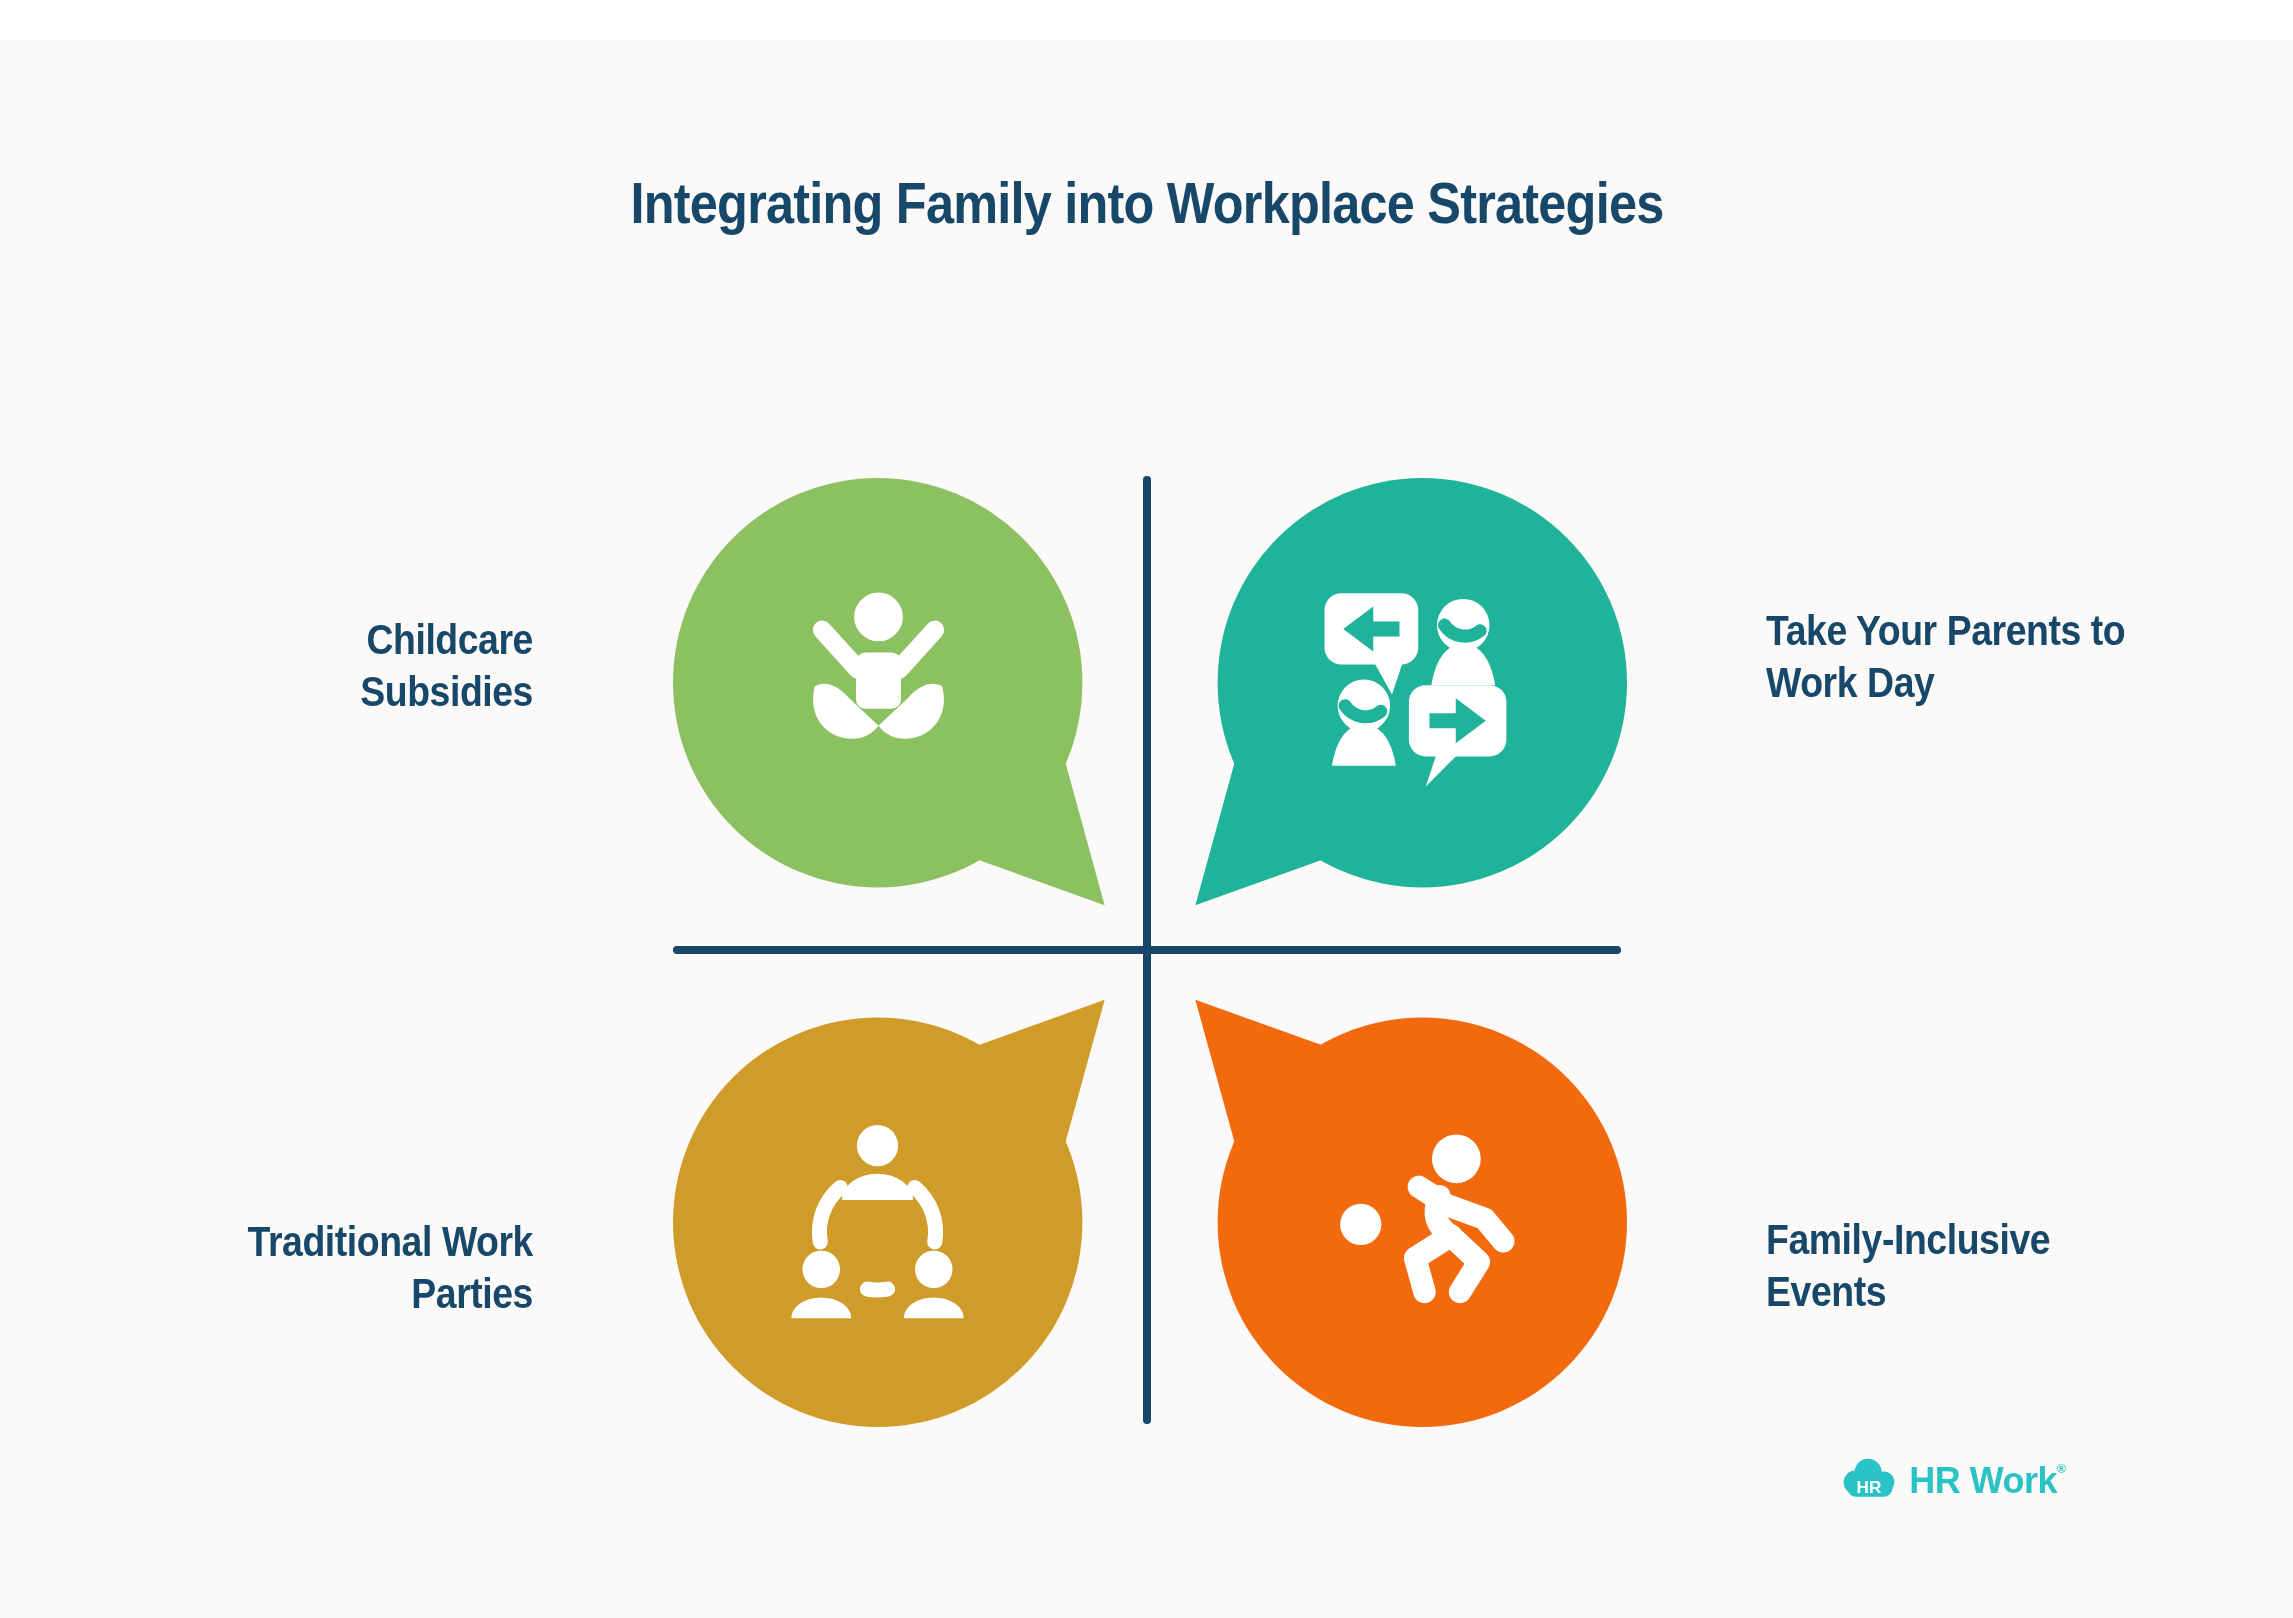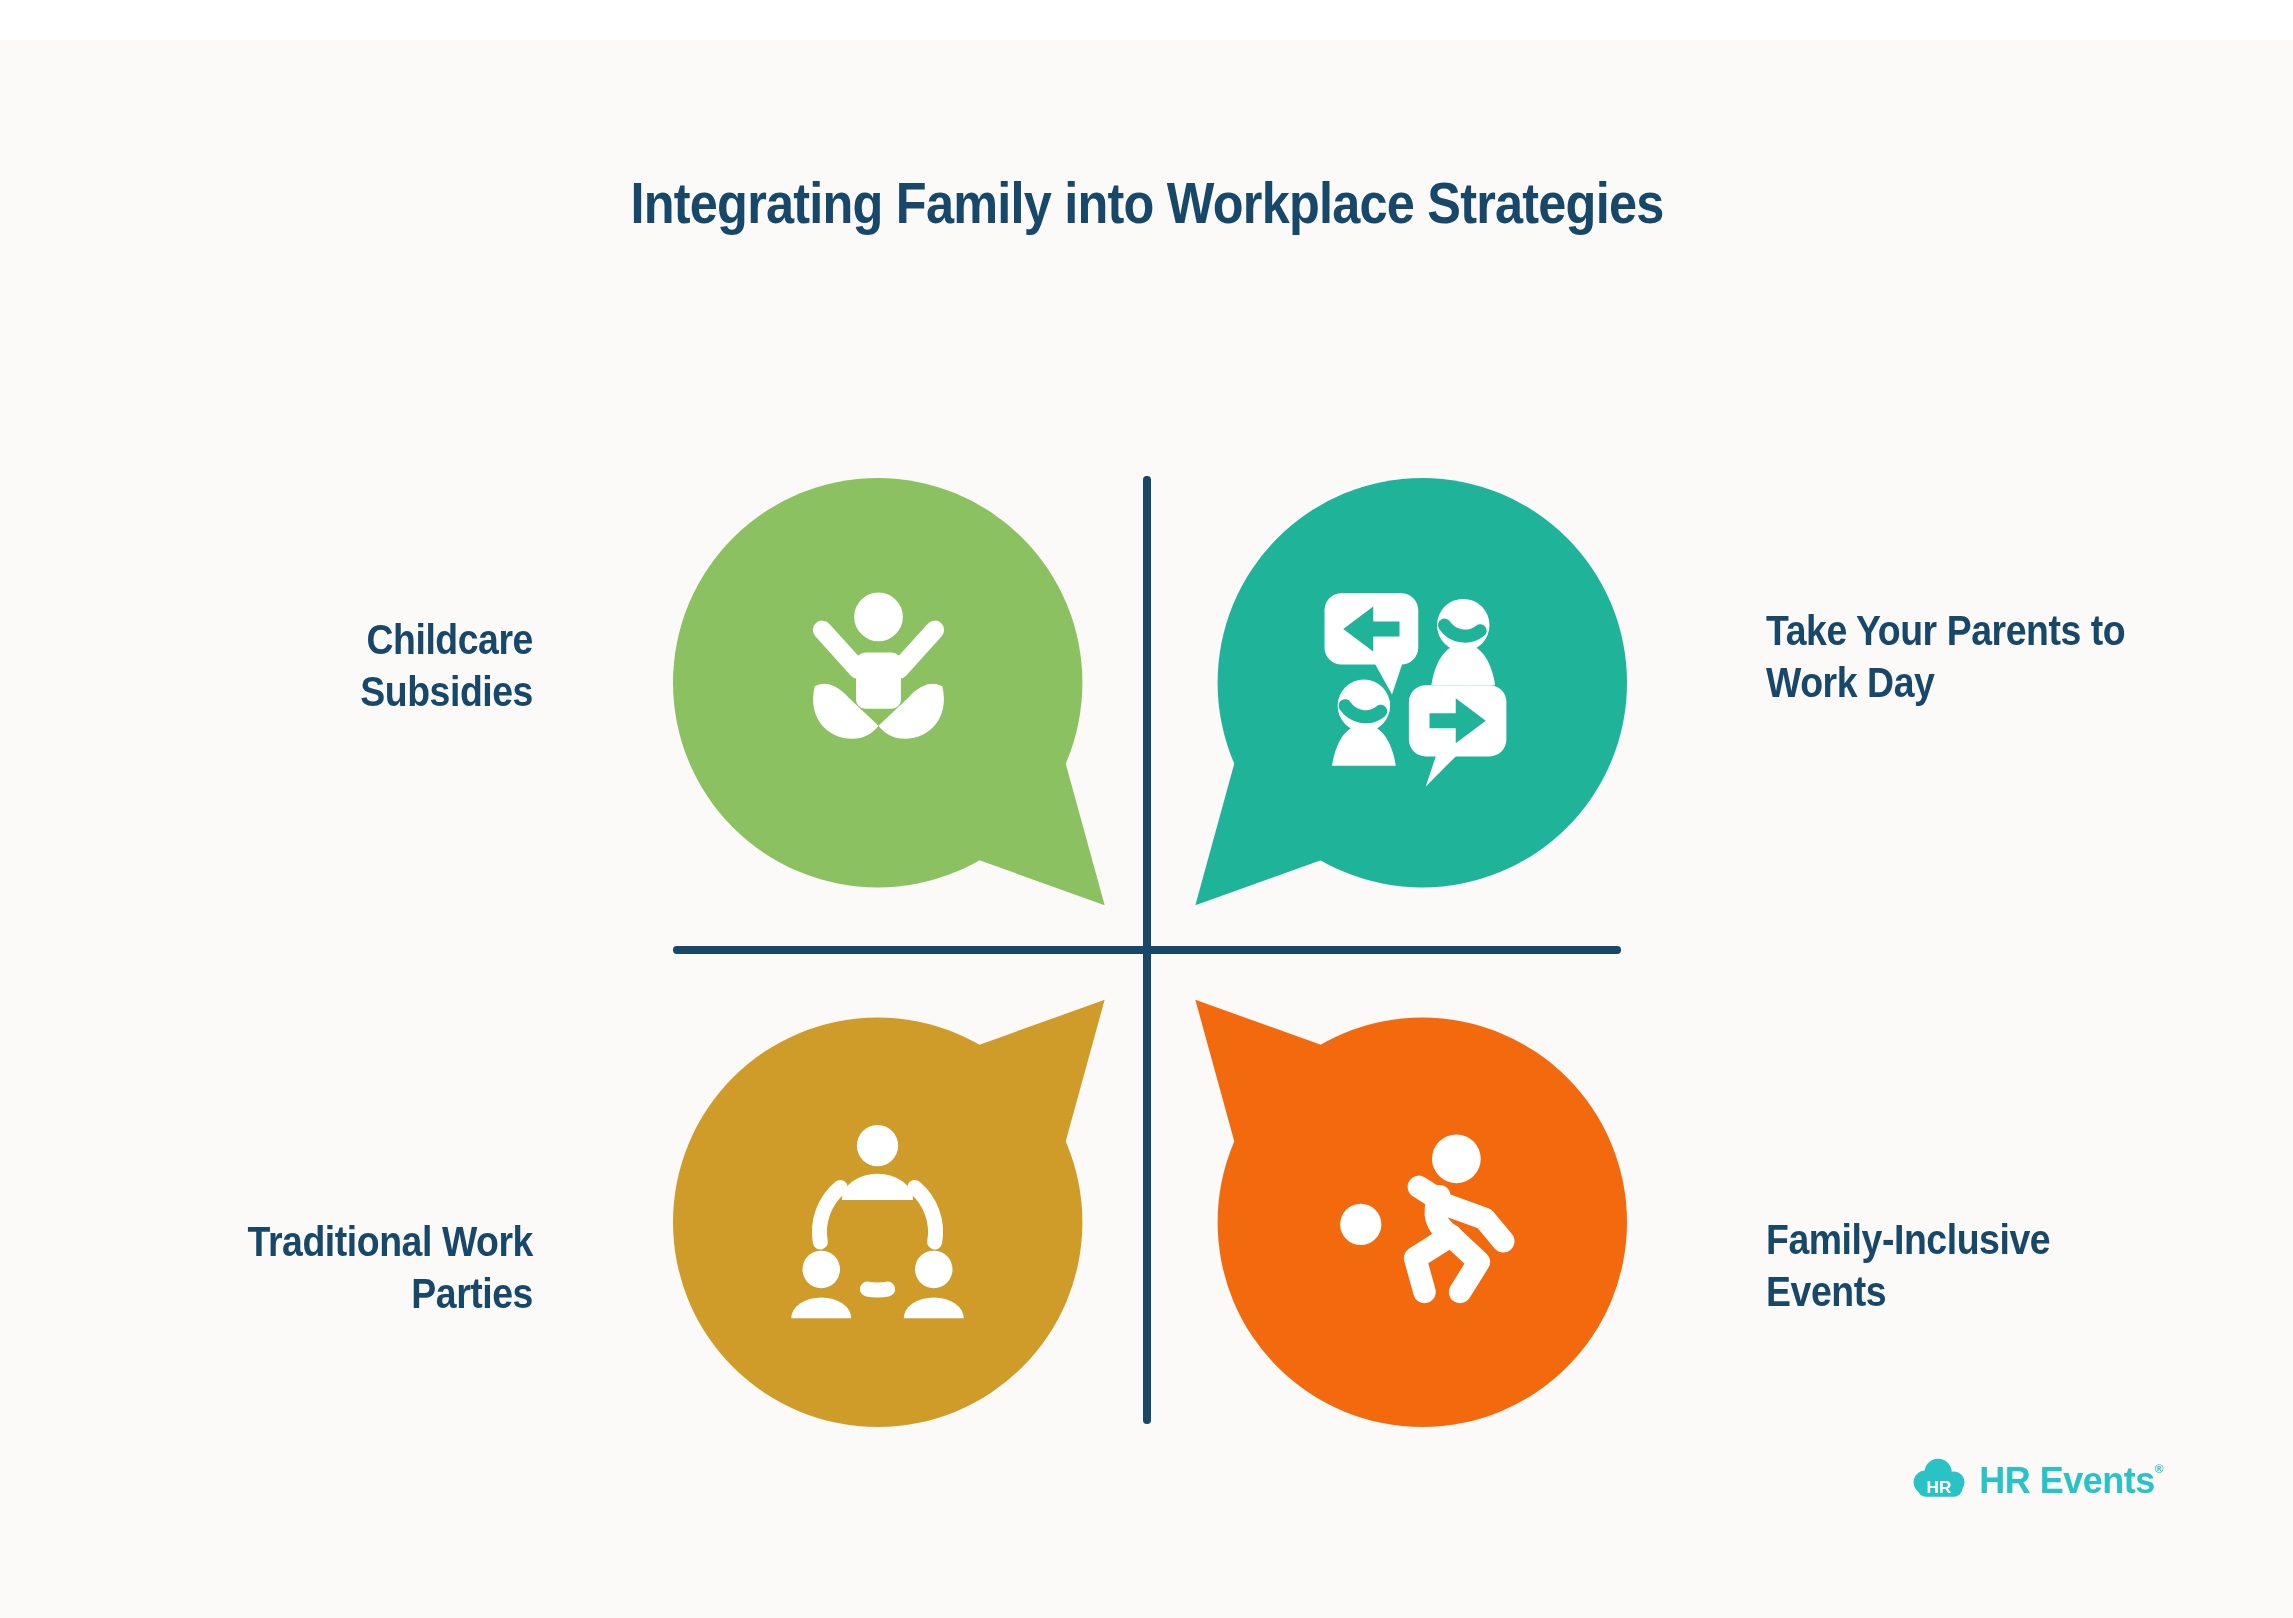--- a/index.html
+++ b/index.html
@@ -38,21 +38,21 @@
     letter-spacing:-0.5px; color:var(--navy,#17486A);
   }
   .label span { display:block; }
   .label.side-left  { left:141px;  width:392px; text-align:right; transform:scaleX(.87); transform-origin:right center; }
   .label.side-right { left:1766px; width:440px; text-align:left;  transform:scaleX(.87); transform-origin:left center; }
   .label.q-tl { top:573px; }
   .label.q-tr { top:564px; }
   .label.q-bl { top:1175px; }
   .label.q-br { top:1173px; }
 
-  .logo { position:absolute; left:1910px; top:1415px; display:flex; align-items:center; gap:11.2px; }
+  .logo { position:absolute; left:1840px; top:1415px; display:flex; align-items:center; gap:11.2px; }
   .logo .cloud { width:58px; height:51px; }
   .brand {
     color:var(--logo_teal,#29C3C5); font-size:36px; font-weight:700;
     letter-spacing:-0.5px; line-height:51px; white-space:nowrap;
   }
   .brand .tm { font-size:12px; vertical-align:top; line-height:28px; }
 </style>
 </head>
 <body>
 
@@ -178,17 +178,17 @@
   <div class="logo">
     <svg class="cloud" viewBox="0 0 64 56">
       <g fill="#29C3C5">
         <circle cx="17" cy="30" r="13"></circle>
         <circle cx="31" cy="19" r="15"></circle>
         <circle cx="48" cy="30" r="12"></circle>
         <rect x="8" y="26" width="50" height="20" rx="10"></rect>
       </g>
       <text x="32" y="42" text-anchor="middle" font-size="19" font-weight="700" font-family="Liberation Sans, sans-serif" fill="#ffffff">HR</text>
     </svg>
-    <div class="brand"><span>HR Events</span><span class="tm">®</span></div>
+    <div class="brand"><span>HR Work</span><span class="tm">®</span></div>
   </div>
 
 </div>
 
 
 </body></html>

